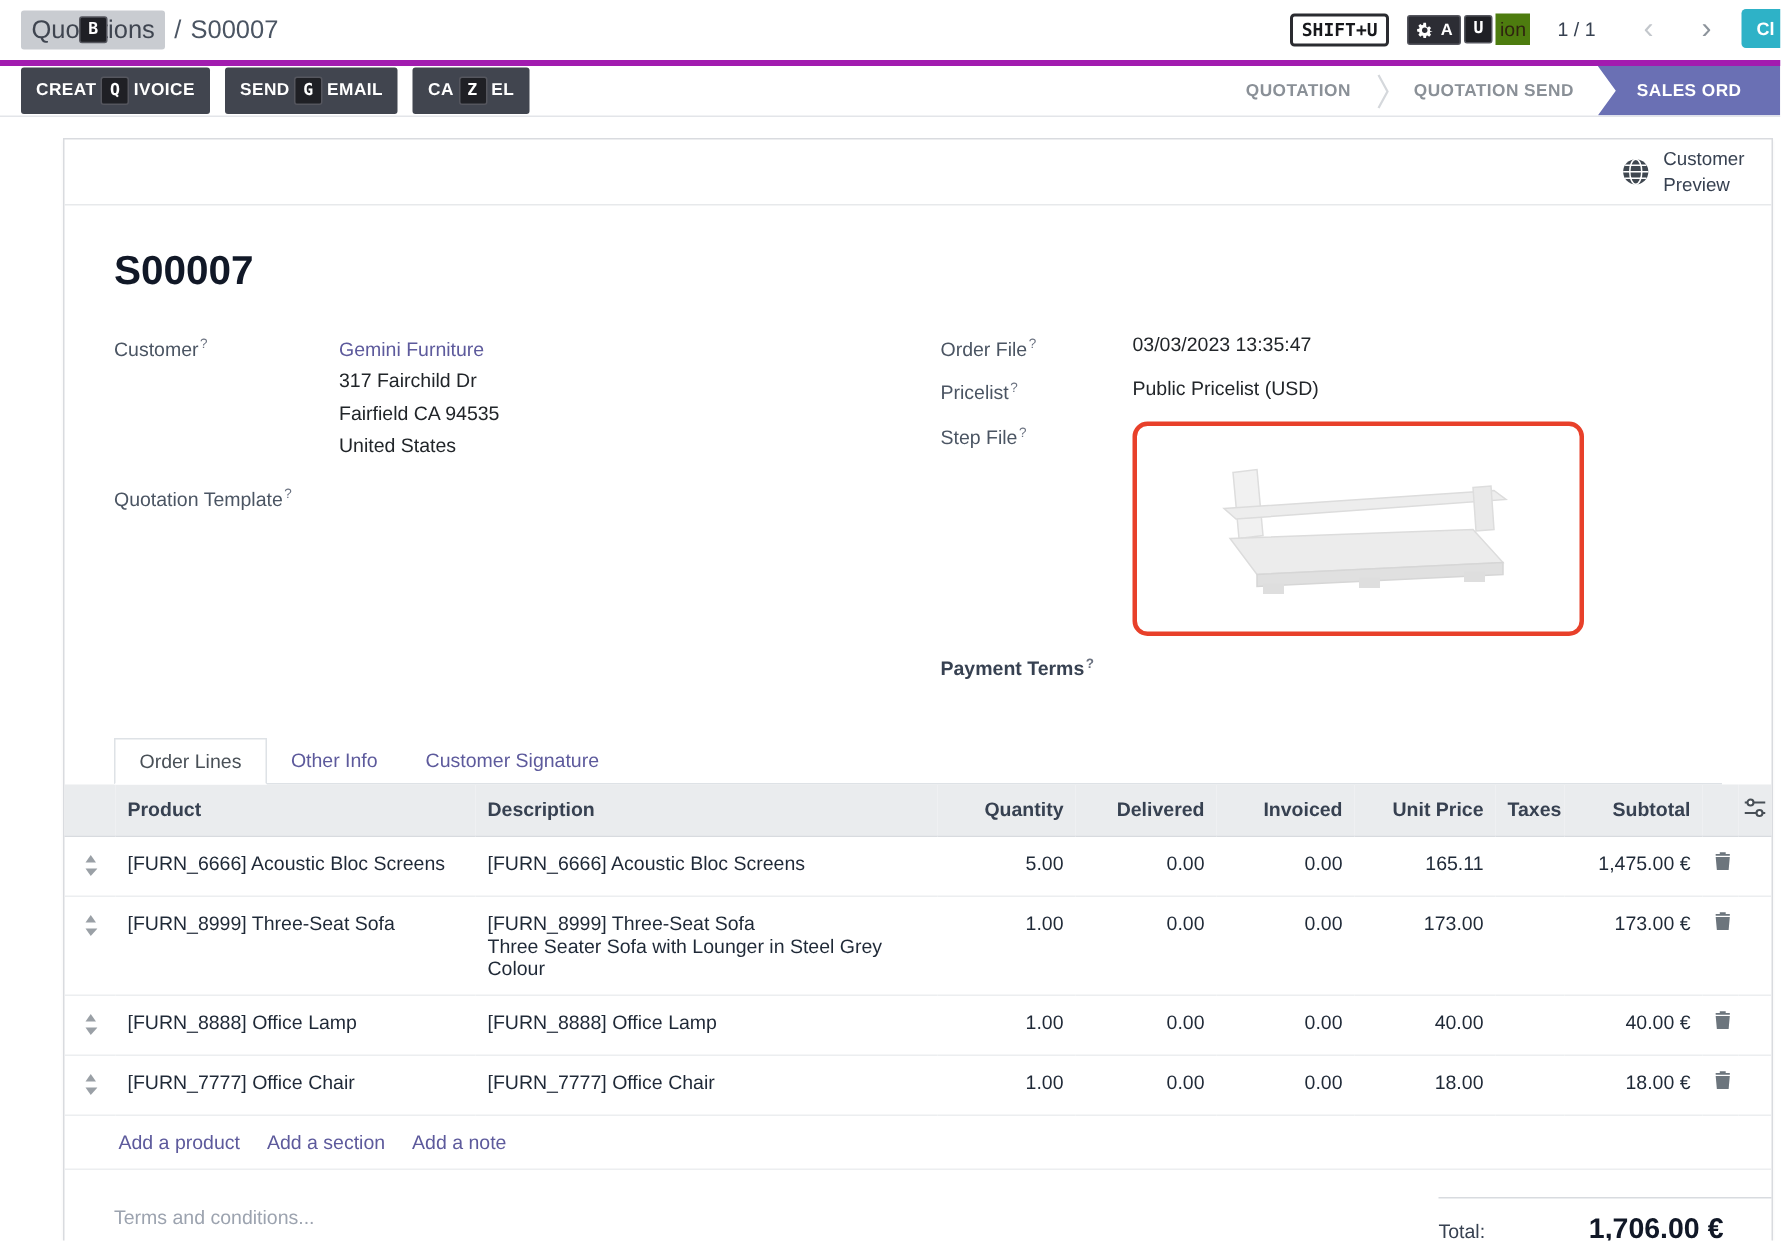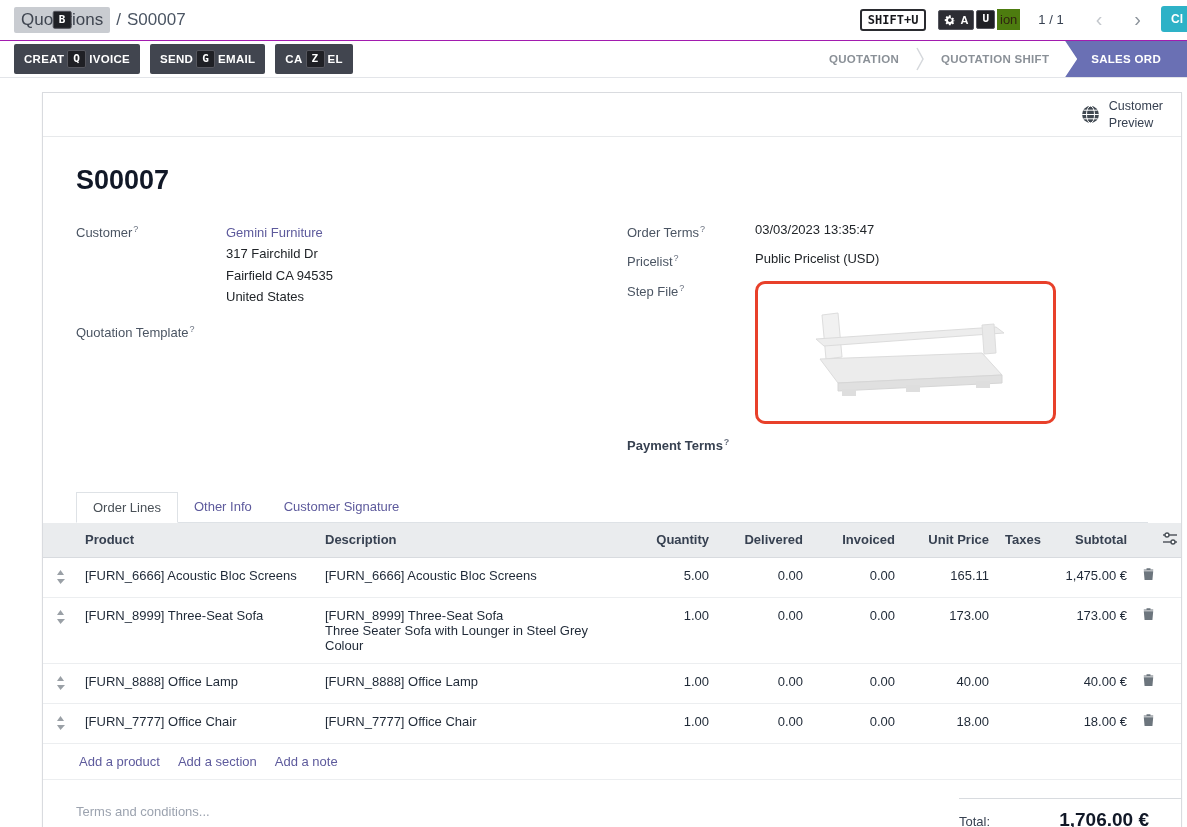--- a/index.html
+++ b/index.html
@@ -20,21 +20,21 @@
   .dark-chip { background:#2c2d34; border:1px solid #55565e; color:#fff; display:flex; align-items:center;
     gap:4px; padding:3px 5px; border-radius:2px; font-size:11px; font-weight:700; }
   .action-rest { background:#4d7c0f; color:#2f2410; padding:3px 3px; font-size:13px; }
   .pager { display:flex; align-items:center; gap:32px; font-size:13px; color:#374151; margin-left:6px; }
   .chev { font-size:20px; line-height:1; color:#c3c7cc; cursor:default; }
   .chev.next { color:#8d949c; }
   .corner-btn { position:absolute; right:0; top:6px; background:#2eb2c7; color:#fff; font-size:12px;
     font-weight:700; padding:6px 4px 6px 10px; border-radius:3px 0 0 3px; width:26px; overflow:hidden; white-space:nowrap; }
 
   
-  .actionbar { height:38px; border-top:1px solid #a21caf; border-bottom:1px solid #e3e5e9;
+  .actionbar { height:38px; border-top:4px solid #a21caf; border-bottom:1px solid #e3e5e9;
     display:flex; align-items:stretch; background:#fff; }
   .action-left { display:flex; align-items:center; gap:10px; padding-left:14px; }
   .btn-dark { background:#41454f; color:#fff; border:none; font-family:inherit; font-size:11.5px; font-weight:700;
     letter-spacing:.3px; padding:6px 10px; display:flex; align-items:center; gap:3px; border-radius:2px; cursor:pointer; }
   .statusbar { margin-left:auto; display:flex; align-items:stretch; }
   .status-step { display:flex; align-items:center; padding:0 16px; font-size:11.5px; font-weight:700;
     color:#8a9097; letter-spacing:.3px; cursor:pointer; }
   .status-step.active { background:#6a70b4; color:#fff; padding:0 26px;
     clip-path:polygon(0 0,100% 0,100% 100%,0 100%,12px 50%); }
   .status-sep { align-self:center; }
@@ -139,21 +139,21 @@
       <span>CA</span>
       <span class="kbd-hint">Z</span>
       <span>EL</span>
     </button>
   </div>
   <div class="statusbar">
     <span class="status-step">QUOTATION</span>
     <svg class="status-sep" width="10" height="36" viewBox="0 0 10 36">
       <path d="M2 7l6 11-6 11" stroke="#d5d8dc" stroke-width="1.5" fill="none"></path>
     </svg>
-    <span class="status-step">QUOTATION SHIFT</span>
+    <span class="status-step">QUOTATION SEND</span>
     <span class="status-step active">SALES ORD</span>
   </div>
 </div>
 
 <div class="card">
 
   <div class="card-top">
     <svg width="19" height="19" viewBox="0 0 19 19">
       <circle cx="9.5" cy="9.5" r="8.4" fill="#3f4750"></circle>
       <ellipse cx="9.5" cy="9.5" rx="4" ry="8.4" fill="none" stroke="#fff" stroke-width="1"></ellipse>
@@ -183,21 +183,21 @@
           </div>
         </div>
         <div class="fg-row" style="margin-top:14px;">
           <span class="fg-label"><span>Quotation Template</span><sup class="help">?</sup></span>
           <div class="fg-value"></div>
         </div>
       </div>
 
       <div class="col-right">
         <div class="fg-row">
-          <span class="fg-label"><span>Order Terms</span><sup class="help">?</sup></span>
+          <span class="fg-label"><span>Order File</span><sup class="help">?</sup></span>
           <div class="fg-value">03/03/2023 13:35:47</div>
         </div>
         <div class="fg-row">
           <span class="fg-label"><span>Pricelist</span><sup class="help">?</sup></span>
           <div class="fg-value">Public Pricelist (USD)</div>
         </div>
         <div class="fg-row" style="margin-top:4px;">
           <span class="fg-label"><span>Step File</span><sup class="help">?</sup></span>
           <div class="step-file-box">
             <svg width="240" height="110" viewBox="0 0 240 110">

